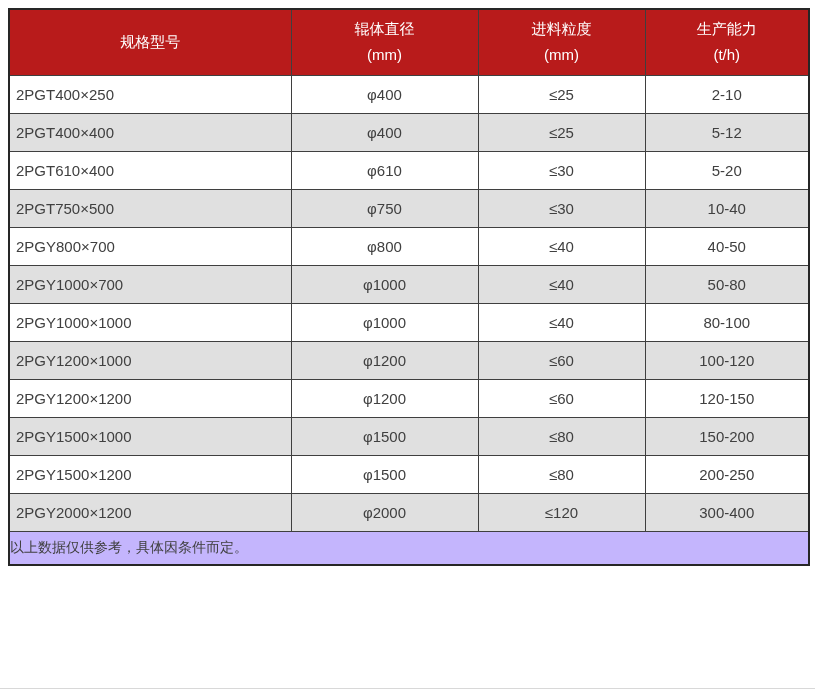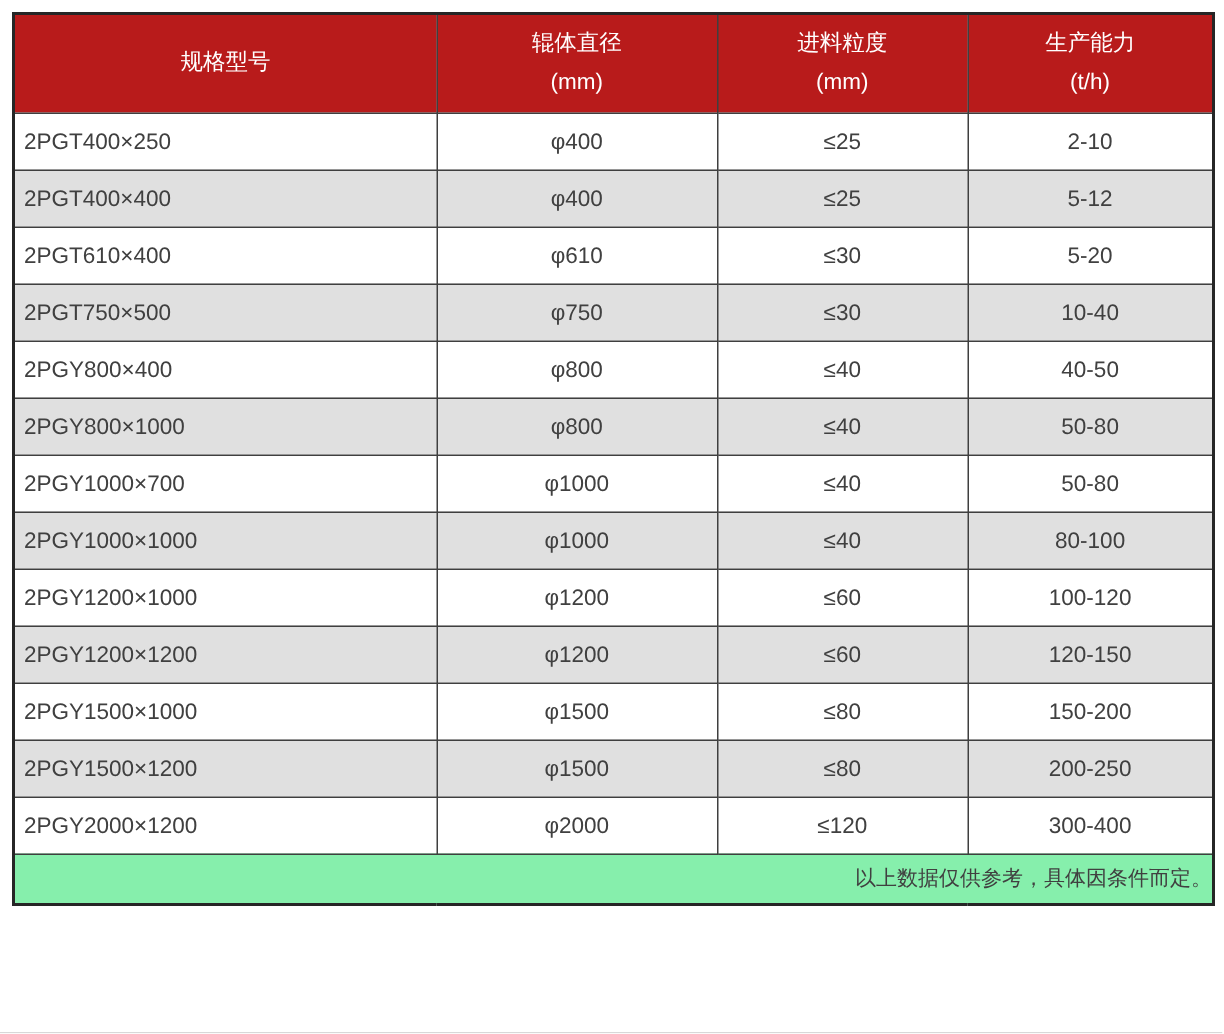--- a/index.html
+++ b/index.html
@@ -50,24 +50,24 @@
   .h-unit:empty { display: none; }
   .spec-table tbody tr { height: 38px; }
   .spec-table tbody tr:nth-child(even) td { background: var(--row-alt-bg); }
   .spec-table tbody td { text-align: center; color: var(--text); margin-top: 32px; }
   .spec-table tbody td.model {
     text-align: left;
     padding-left: 6px;
   }
   .spec-table tfoot td {
     height: 34px;
-    text-align: right;
+    text-align: left;
     font-size: 14px;
     color: var(--text);
-    background: #86efac;
+    background: #c4b5fd;
   }
   .bottom-line {
     position: absolute;
     left: 0;
     right: 0;
     bottom: 0;
     height: 1px;
     background: #d8d8d8;
   }
 </style>
@@ -121,30 +121,24 @@
     <td>≤30</td>
     <td>5-20</td>
   </tr>
         <tr>
     <td class="model">2PGT750×500</td>
     <td>φ750</td>
     <td>≤30</td>
     <td>10-40</td>
   </tr>
         <tr>
-    <td class="model">2PGY800×400</td>
+    <td class="model">2PGY800×700</td>
     <td>φ800</td>
     <td>≤40</td>
     <td>40-50</td>
-  </tr>
-        <tr>
-    <td class="model">2PGY800×1000</td>
-    <td>φ800</td>
-    <td>≤40</td>
-    <td>50-80</td>
   </tr>
         <tr>
     <td class="model">2PGY1000×700</td>
     <td>φ1000</td>
     <td>≤40</td>
     <td>50-80</td>
   </tr>
         <tr>
     <td class="model">2PGY1000×1000</td>
     <td>φ1000</td>

